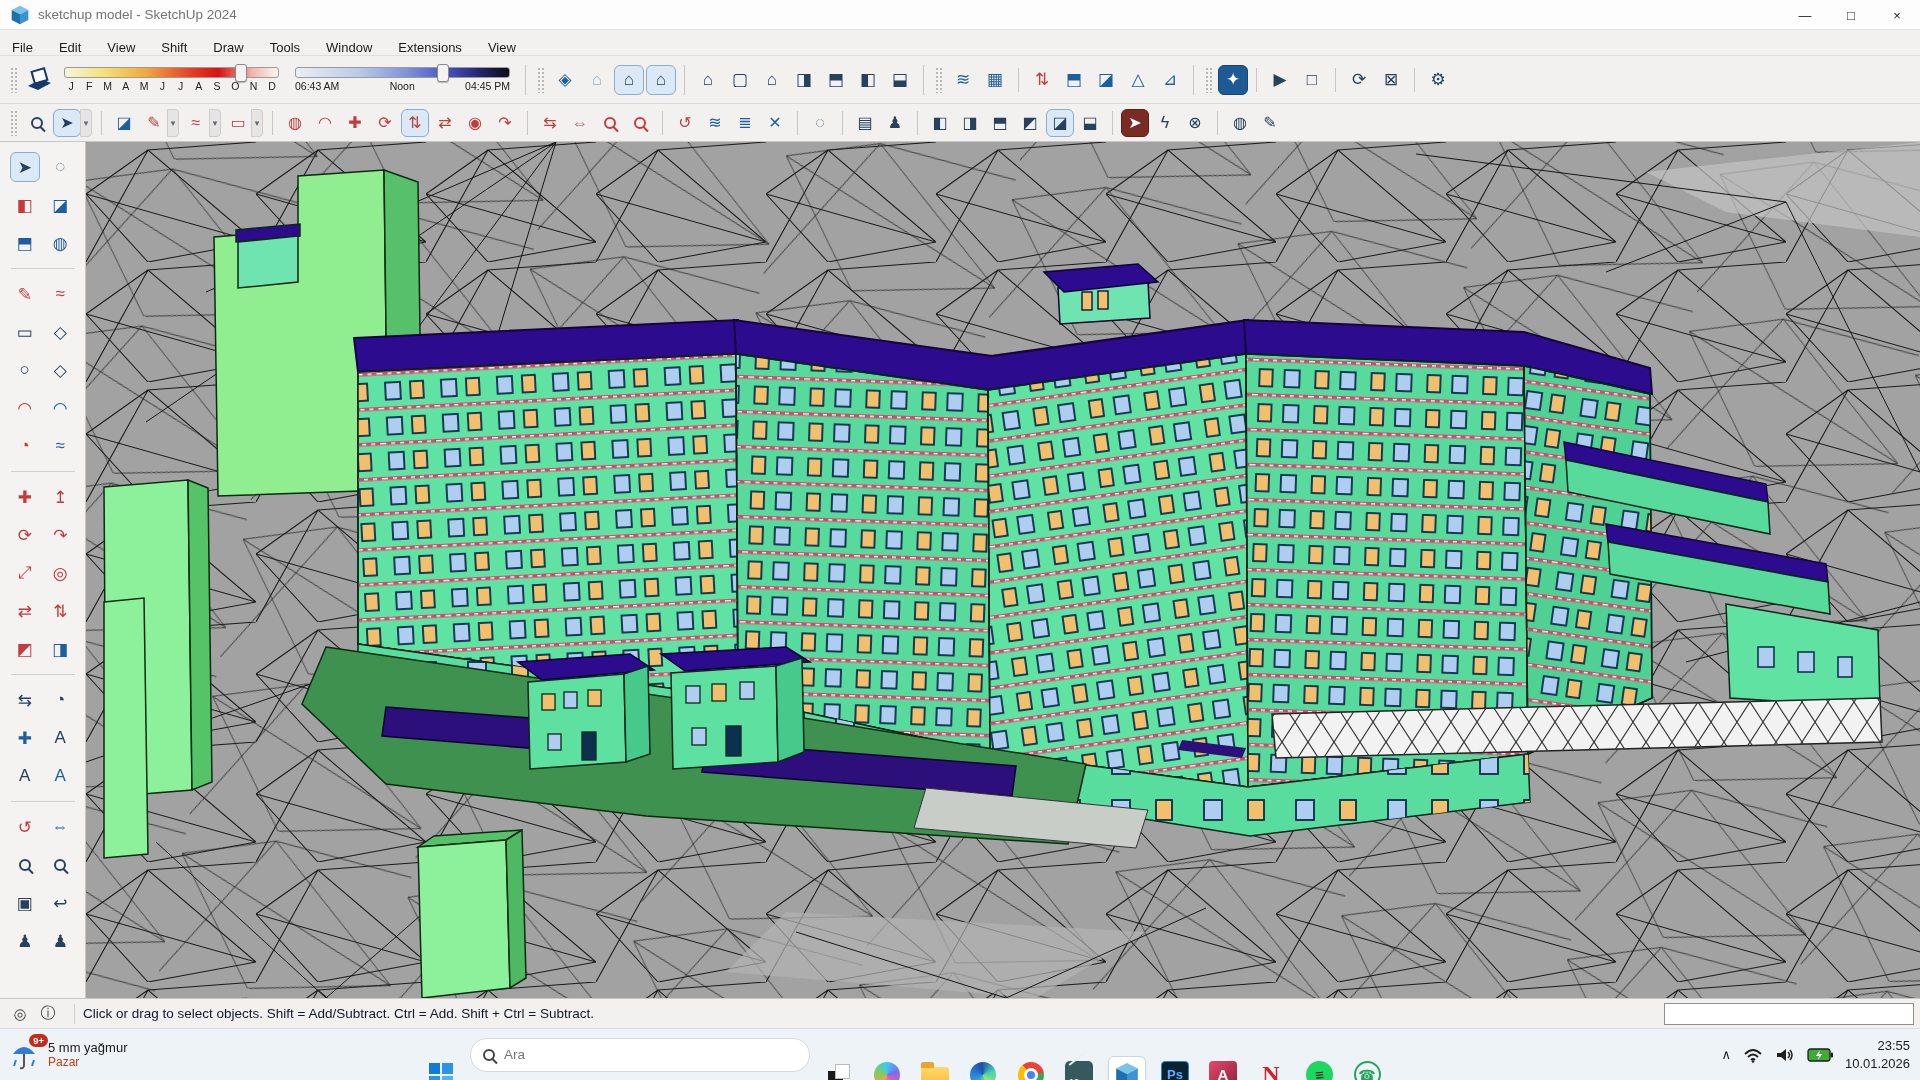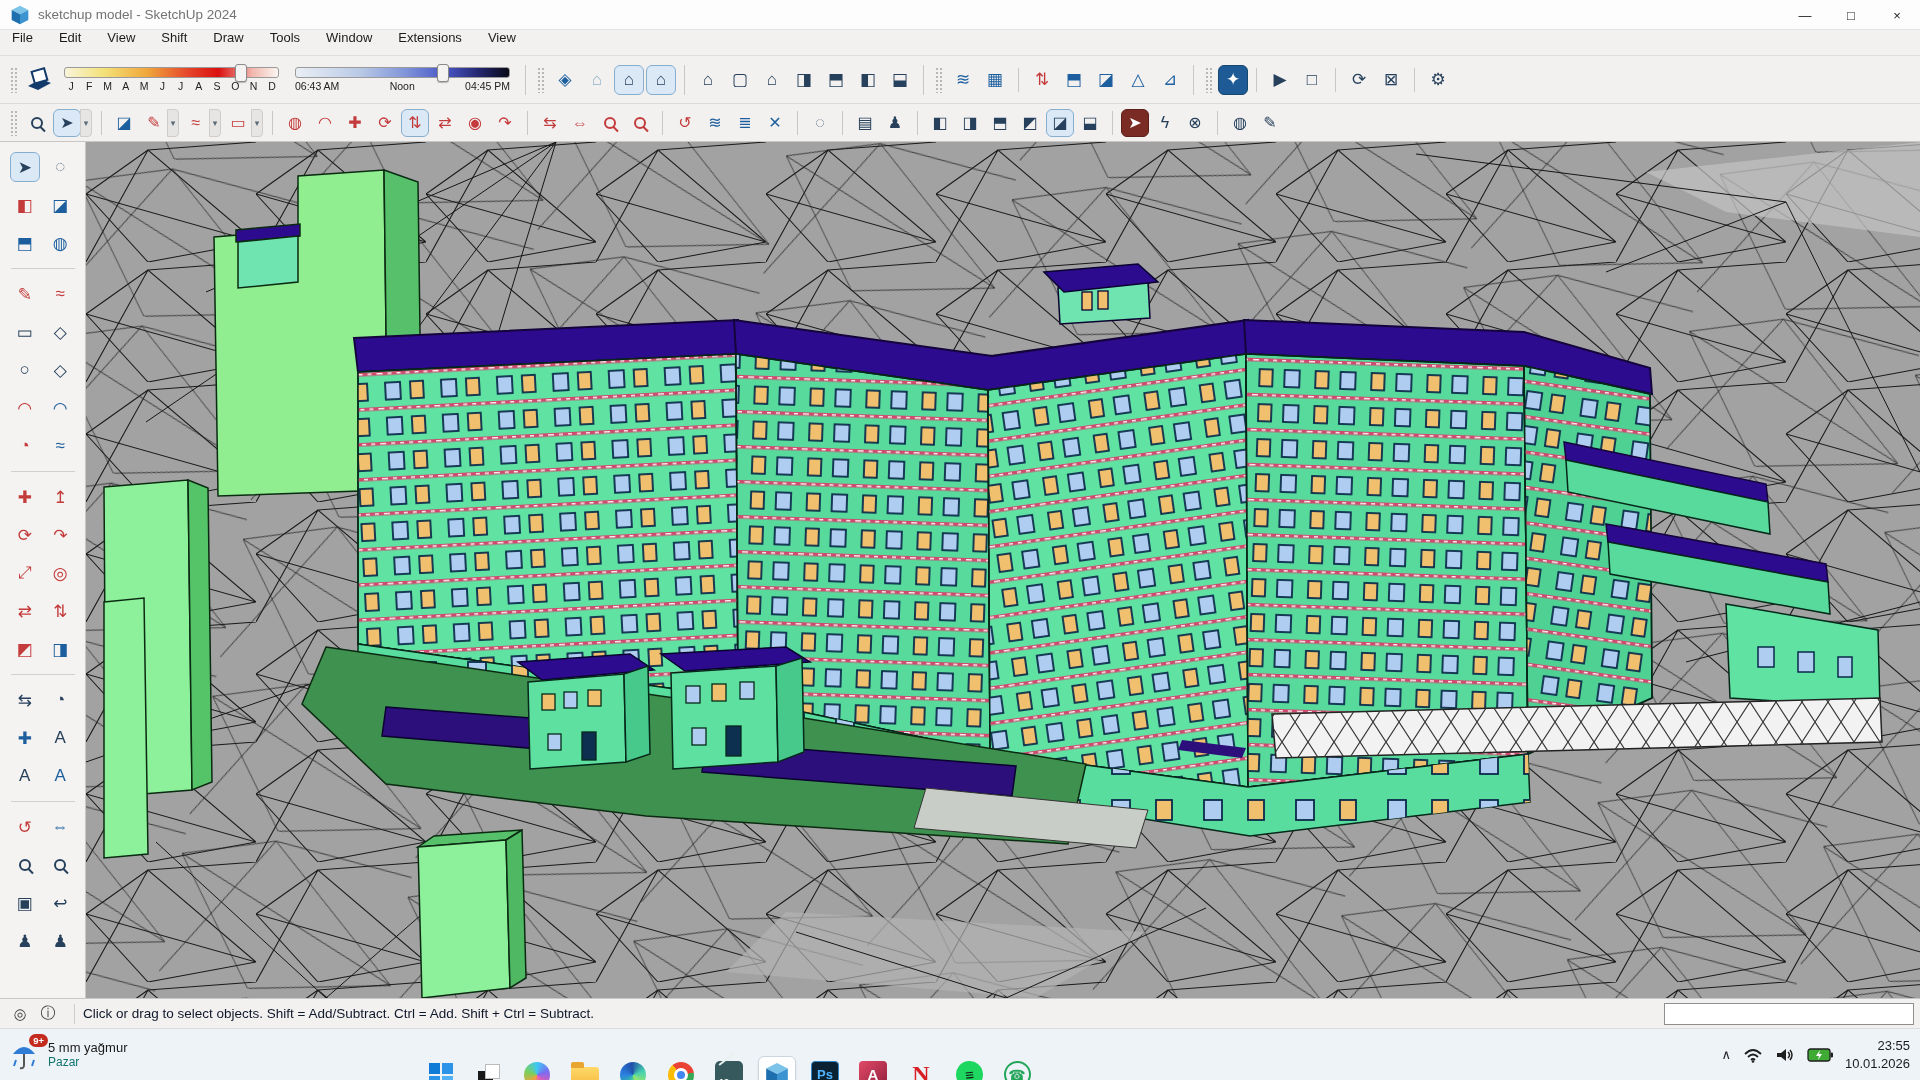--- a/index.html
+++ b/index.html
@@ -9,21 +9,21 @@
   
   .titlebar { height:30px; background:#fdfdfd; display:flex; align-items:center;
     border-bottom:1px solid #e3e3e3; position:relative; }
   .titlebar .logo { width:20px; height:20px; margin:0 8px 0 10px; }
   .title-text { font-size:13.5px; color:#737373; }
   .wincontrols { position:absolute; right:0; top:0; height:30px; display:flex; }
   .wbtn { width:46px; height:30px; display:flex; align-items:center; justify-content:center;
     font-size:13px; color:#222; }
 
   
-  .menubar { height:26px; background:#f2f1f0; display:flex; align-items:flex-start;
+  .menubar { height:26px; background:#f2f1f0; display:flex; align-items:flex-end;
     padding-left:12px; gap:26px; border-bottom:1px solid #e0dedd; }
   .mi { font-size:13px; color:#1b1b1b; cursor:default; }
 
   
   .toolbar1 { height:48px; background:#f2f1f0; display:flex; align-items:center;
     border-bottom:1px solid #dcdad8; padding-left:6px; }
   .toolbar2 { height:38px; background:#f2f1f0; display:flex; align-items:center;
     border-bottom:1px solid #c9c7c5; padding-left:6px; }
   .handle { width:8px; height:26px; margin:0 4px;
     background-image:radial-gradient(#b9b7b5 1px, transparent 1.2px);
@@ -84,21 +84,21 @@
     border:1px solid #8f8f8f; background:#fff; font-size:12px; padding:0 6px; }
 
   
   .taskbar { height:52px; background:#eef3f8; border-top:1px solid #d7dde3;
     position:relative; display:flex; align-items:center; }
   .weather { position:absolute; left:10px; display:flex; align-items:center; gap:8px; }
   .wicon { position:relative; width:30px; height:34px; }
   .badge { position:absolute; top:-4px; right:-8px; background:#c42b1f; color:#fff;
     font-size:9.5px; font-weight:bold; border-radius:8px; padding:1px 4px; }
   .wtext .l1 { font-size:13px; color:#1b1b1b; }
-  .wtext .l2 { font-size:12px; color:#0f766e; }
+  .wtext .l2 { font-size:12px; color:#c2410c; }
   .centerbar { position:absolute; left:50%; transform:translateX(-538px); display:flex;
     align-items:center; gap:10px; }
   .tb-ic { width:38px; height:38px; border-radius:6px; display:flex; align-items:center;
     justify-content:center; position:relative;margin-top:40px; }
   .start { display:grid; grid-template-columns:11px 11px; grid-template-rows:11px 11px; gap:2px; }
   .start span { background:#0f7bd7; } .start span:nth-child(2){background:#2b93e8;}
   .start span:nth-child(3){background:#2b93e8;} .start span:nth-child(4){background:#53b1f5;}
   .searchpill { width:340px; height:34px; background:#fff; border:1px solid #d4d9de;
     border-radius:17px; display:flex; align-items:center; padding:0 12px; gap:9px; color:#5f6ا368; }
   .searchpill .mag { color:#444; }
@@ -538,20 +538,24 @@
 
   <div class="centerbar">
     <div class="tb-ic">
       <span class="start">
           <span></span>
           <span></span>
           <span></span>
           <span></span>
         </span>
     </div>
+    <div class="searchpill">
+      <span class="mag"></span>
+      <input placeholder="Ara" style="">
+    </div>
     <div class="tb-ic">
       <span class="taskview">
           <i></i>
           <i></i>
         </span>
     </div>
     <div class="tb-ic">
       <span class="copilot"></span>
     </div>
     <div class="tb-ic">

